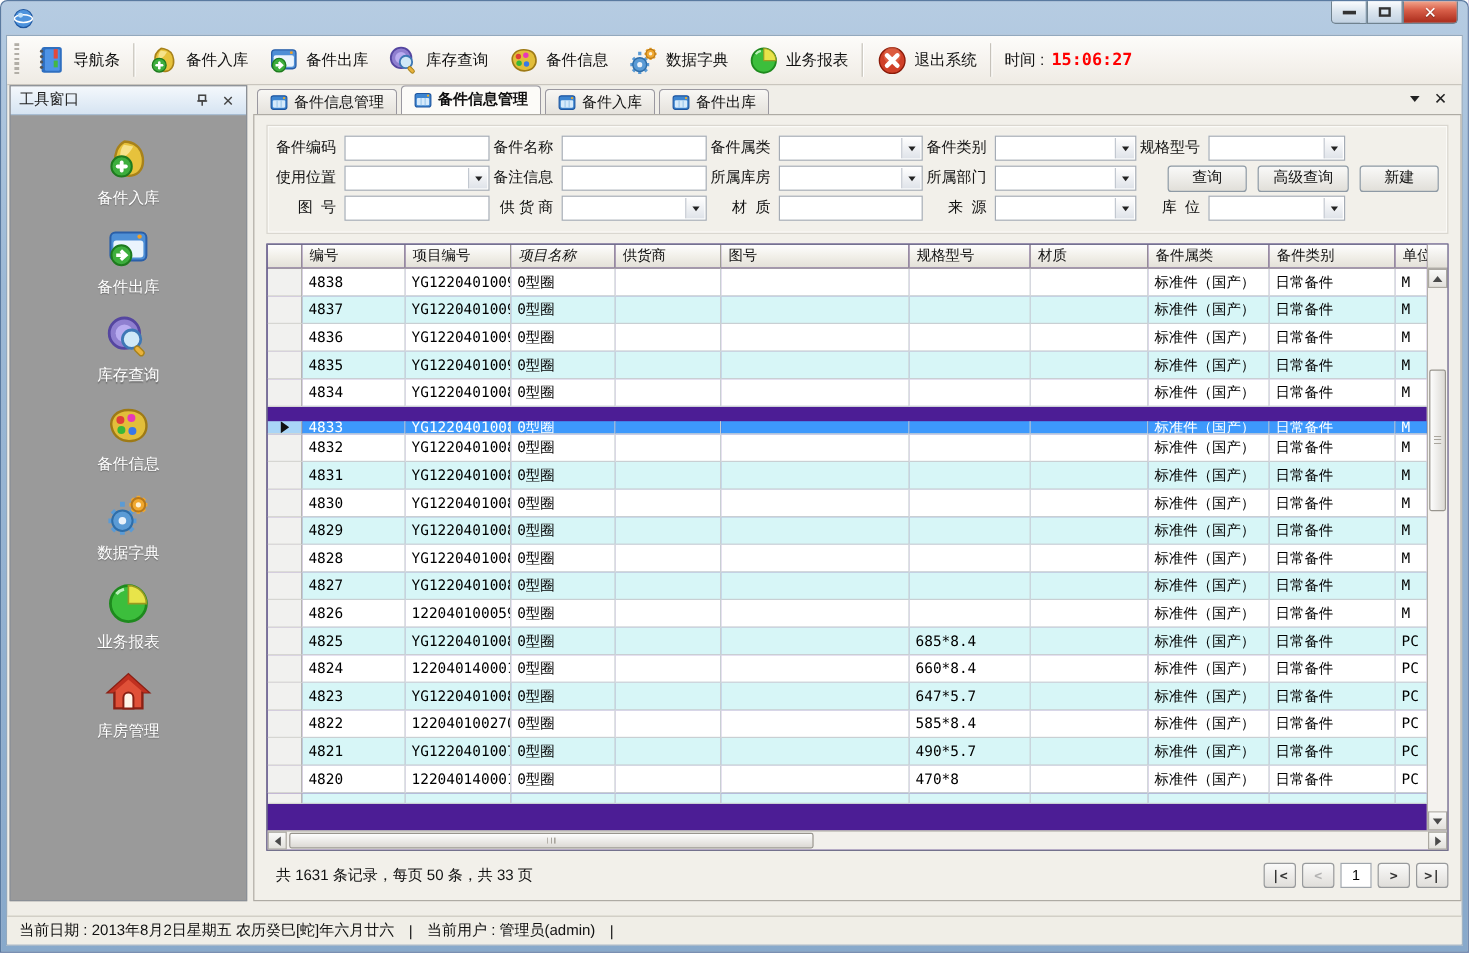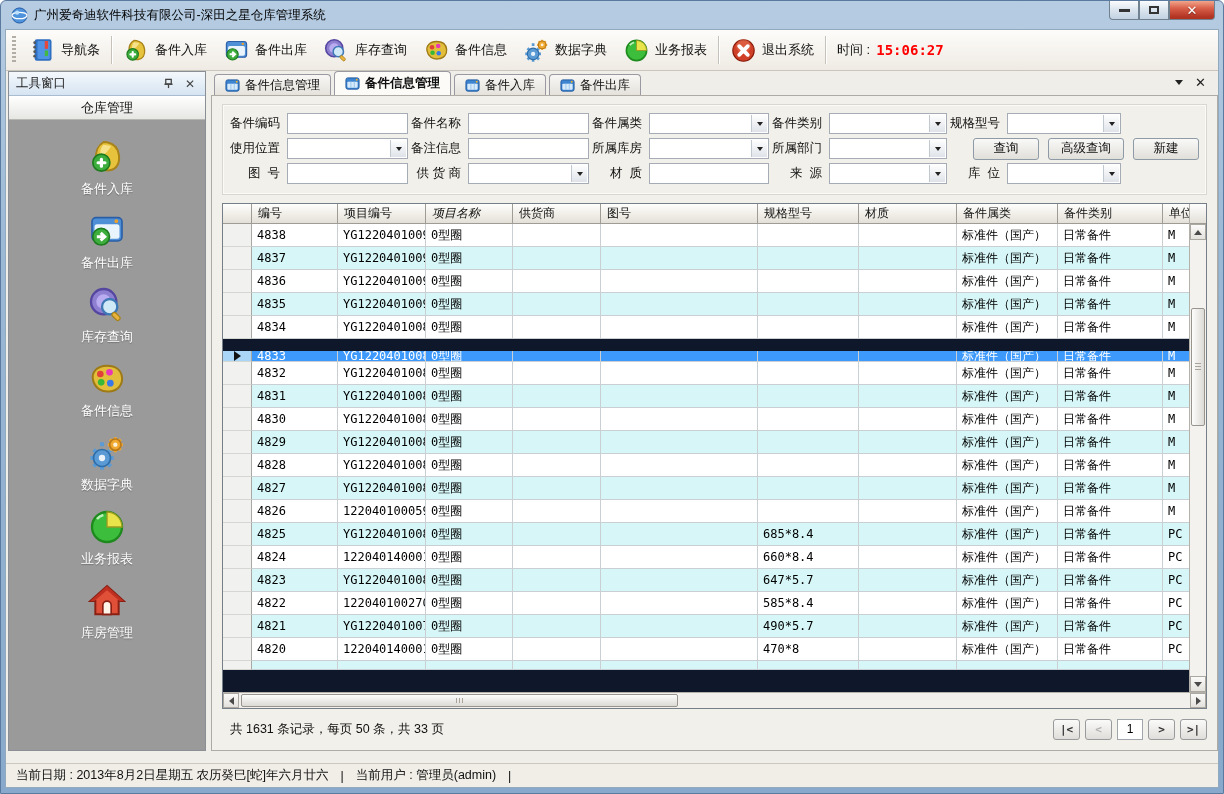--- a/index.html
+++ b/index.html
@@ -66,21 +66,21 @@
   .f-row{display:flex;align-items:center;height:23px;margin:2px 0;}
   .f-label{width:60px;text-align:right;padding-right:7px;font-size:12.5px;color:#111;white-space:pre;flex:none;}
   .fld{height:21px;background:#FFF;border:1px solid #A5ACB5;position:relative;flex:none;}
   .cmb{position:absolute;right:1px;top:1px;bottom:1px;width:16px;background:linear-gradient(#FEFEFE,#DFE3E9);
     border-left:1px solid #C2C8D0;display:flex;align-items:center;justify-content:center;}
   .cmb::after{content:"";border-left:3.5px solid transparent;border-right:3.5px solid transparent;border-top:4.5px solid #222;}
   .f-btns{display:flex;gap:9px;margin-left:26px;}
   .btn{height:22px;min-width:66px;padding:0 12px;display:flex;align-items:center;justify-content:center;
     font-size:12.5px;color:#111;background:linear-gradient(#F9F9F8,#E1DFD9);border:1px solid #8E9AA5;border-radius:3px;}
   
-  .tablewrap{margin-top:8px;border:1px solid #767E88;flex:1;display:flex;flex-direction:column;min-height:0;background:#0f172a;}
+  .tablewrap{margin-top:8px;border:1px solid #767E88;flex:1;display:flex;flex-direction:column;min-height:0;background:#4c1d95;}
   .tw-top{flex:1;display:flex;min-height:0;}
   .gridclip{flex:1;overflow:hidden;position:relative;min-width:0;}
   .gridin{width:1000px;}
   .thead{display:flex;height:20px;}
   .th{border-right:1px solid #9E9C94;border-bottom:1px solid #9E9C94;flex:none;
     background:linear-gradient(#FEFEFE,#F0EEE7 55%,#E3E0D8);font-size:12px;color:#111;
     display:flex;align-items:center;padding-left:6px;overflow:hidden;white-space:nowrap;}
   .row{display:flex;height:23px;}
   .td{border-right:1px solid #C9CFD3;border-bottom:1px solid #C9CFD3;flex:none;background:#FFF;
     font-size:12px;color:#000;display:flex;align-items:center;padding-left:5px;overflow:hidden;white-space:nowrap;
@@ -135,21 +135,20 @@
 
 <div class="frame">
   <div class="titlebar">
     <span class="app-icon">
       <svg viewBox="0 0 18 18">
           <circle cx="9" cy="9" r="8" fill="#4E93DC" stroke="#1E56A0"></circle>
           <ellipse cx="9" cy="9" rx="8" ry="3.4" fill="none" stroke="#FFF" stroke-width="1.4"></ellipse>
           <circle cx="6.5" cy="6" r="2.2" fill="#BFE0FA"></circle>
         </svg>
     </span>
-    <span class="title">广州爱奇迪软件科技有限公司-深田之星仓库管理系统</span>
     <div class="winbtns">
       <div class="wbtn min">
           <span class="g-min"></span>
         </div>
       <div class="wbtn">
           <span class="g-max"></span>
         </div>
       <div class="wbtn close">
           <span class="g-x">✕</span>
         </div>
@@ -277,21 +276,20 @@
           <span class="sb-sp"></span>
           <span class="sb-tbtn">
             <svg viewBox="0 0 12 12">
                 <rect x="3" y="1.5" width="6" height="5" fill="none" stroke="#444" stroke-width="1.4"></rect>
                 <line x1="1.5" y1="6.8" x2="10.5" y2="6.8" stroke="#444" stroke-width="1.4"></line>
                 <line x1="6" y1="6.8" x2="6" y2="11" stroke="#444" stroke-width="1.4"></line>
               </svg>
           </span>
           <span class="sb-tbtn sb-x">✕</span>
         </div>
-        <div class="sb-section">仓库管理</div>
         <div class="sb-body">
             <div class="sb-item">
               <div class="sb-icon">
                 <svg viewBox="0 0 24 24">
                   <path d="M10 3 C6.5 5 5 9 5.5 13 C6 18 9.5 20.5 13.5 20 C17.5 19.5 19.8 16 19.2 11 C18.7 7 16 4 12 3.2 Z" fill="#E7C23C" stroke="#A8821A" stroke-width="1.2"></path>
                   <path d="M9.8 4.6 C8.2 6.2 7.6 9 8.1 12 C9.3 10.8 12.2 9.8 14.4 5.4 Z" fill="#F6E28A"></path>
                   <circle cx="8.6" cy="15.4" r="5.1" fill="#3DAE3D" stroke="#1E7A1E"></circle>
                   <rect x="7.7" y="12.5" width="1.9" height="6" rx=".9" fill="#FFF"></rect>
                   <rect x="5.7" y="14.5" width="6" height="1.9" rx=".9" fill="#FFF"></rect>
                 </svg>

